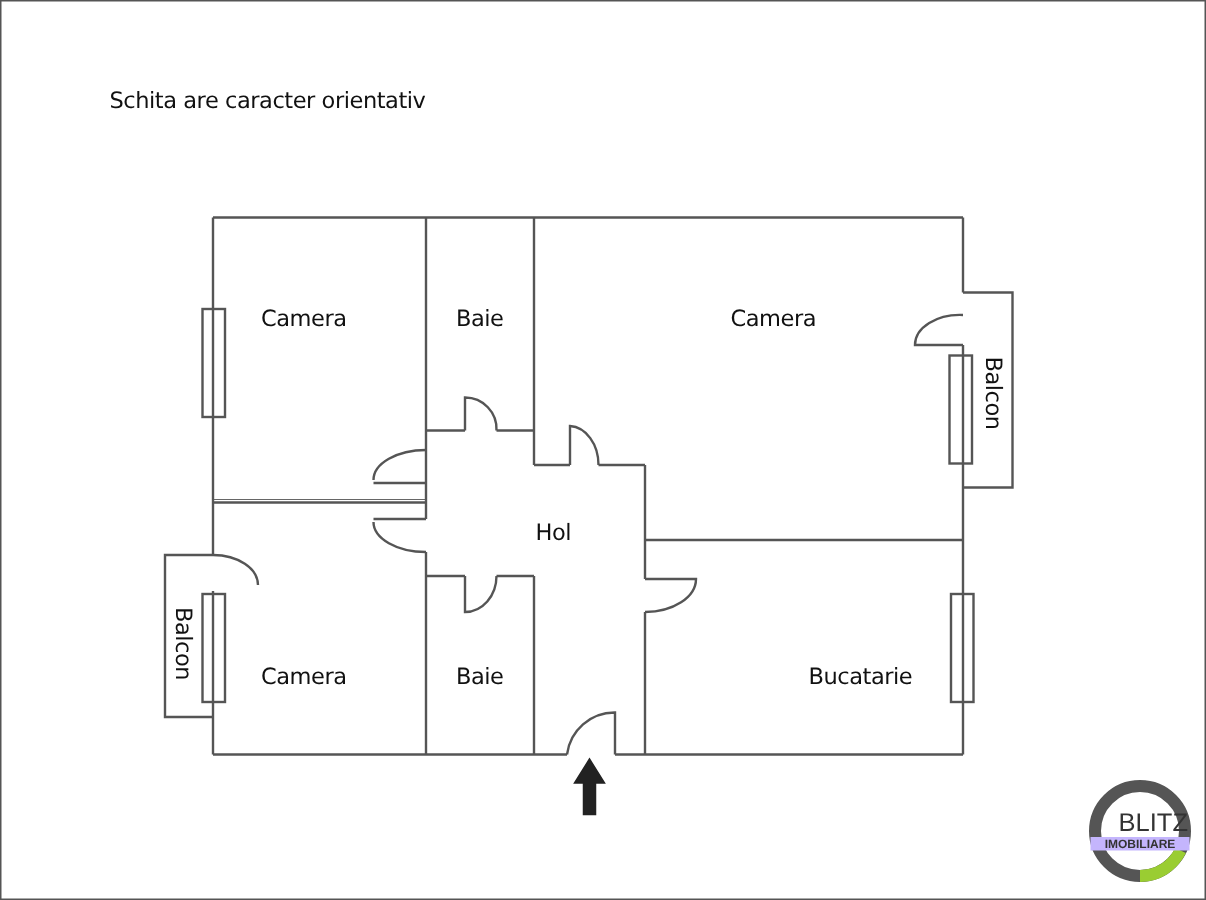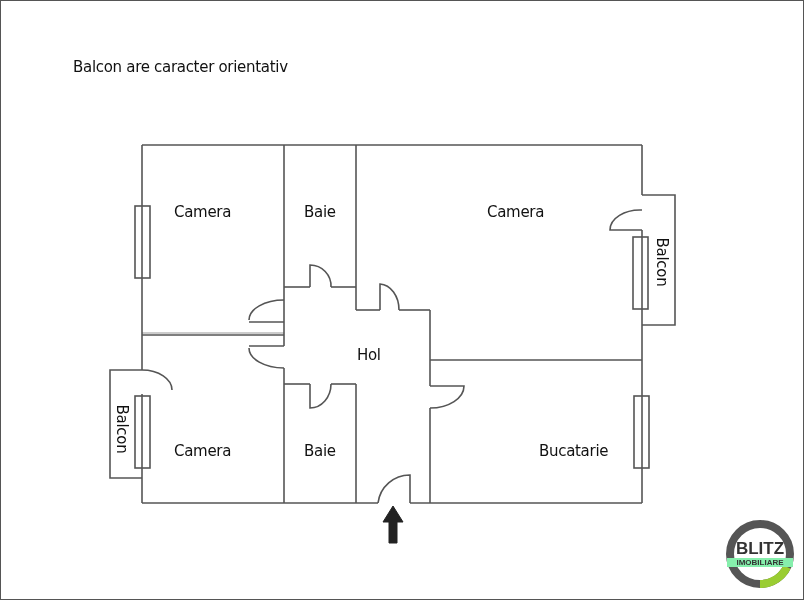--- a/index.html
+++ b/index.html
@@ -9,21 +9,21 @@
   svg{position:absolute;left:0;top:0;}
   .lbl{position:absolute;font-size:15px;color:#111;letter-spacing:-0.3px;white-space:nowrap;}
   .vert{transform:rotate(90deg);transform-origin:center;}
   .logo{position:absolute;left:725px;top:519px;width:70px;height:70px;}
 </style>
 </head>
 <body>
 
 <div class="frame"></div>
 
-<div class="note">Balcon are caracter orientativ</div>
+<div class="note">Schita are caracter orientativ</div>
 
 <svg width="804" height="600" fill="none" stroke="#555" stroke-width="1.6">
 
   <line x1="142" y1="145" x2="642" y2="145"></line>
 
   <line x1="142" y1="145" x2="142" y2="370"></line>
   <line x1="142" y1="394" x2="142" y2="503"></line>
 
   <line x1="142" y1="503" x2="378" y2="503"></line>
   <line x1="410" y1="503" x2="642" y2="503"></line>
@@ -91,15 +91,15 @@
 <div class="lbl vert" style="left:98px;top:420px;">Balcon</div>
 <div class="lbl" style="left:174px;top:442px;">Camera</div>
 <div class="lbl" style="left:304px;top:442px;">Baie</div>
 <div class="lbl" style="left:511px;top:442px;margin-left:28px;">Bucatarie</div>
 
 <div class="logo">
   <svg width="70" height="70" viewBox="0 0 70 70">
     <circle cx="35" cy="35" r="30" fill="none" stroke="#555" stroke-width="8"></circle>
     <path d="M35 65 A30 30 0 0 0 62 48" fill="none" stroke="#9acd32" stroke-width="8"></path>
   </svg>
-  <div style="position:absolute;left:3px;top:20px;width:64px;text-align:center;font-weight:bold;font-size:17px;color:#333;font-family:'Liberation Sans',sans-serif;">BLITZ</div>
-  <div style="position:absolute;left:2px;top:39px;width:66px;text-align:center;font-weight:bold;font-size:8px;color:#333;background:#86efac;font-family:'Liberation Sans',sans-serif;">IMOBILIARE</div>
+  <div style="position:absolute;left:3px;top:20px;width:64px;text-align:right;font-weight:normal;font-size:17px;color:#333;font-family:'Liberation Sans',sans-serif;">BLITZ</div>
+  <div style="position:absolute;left:2px;top:39px;width:66px;text-align:center;font-weight:bold;font-size:8px;color:#333;background:#c4b5fd;font-family:'Liberation Sans',sans-serif;">IMOBILIARE</div>
 </div>
 
 </body></html>

